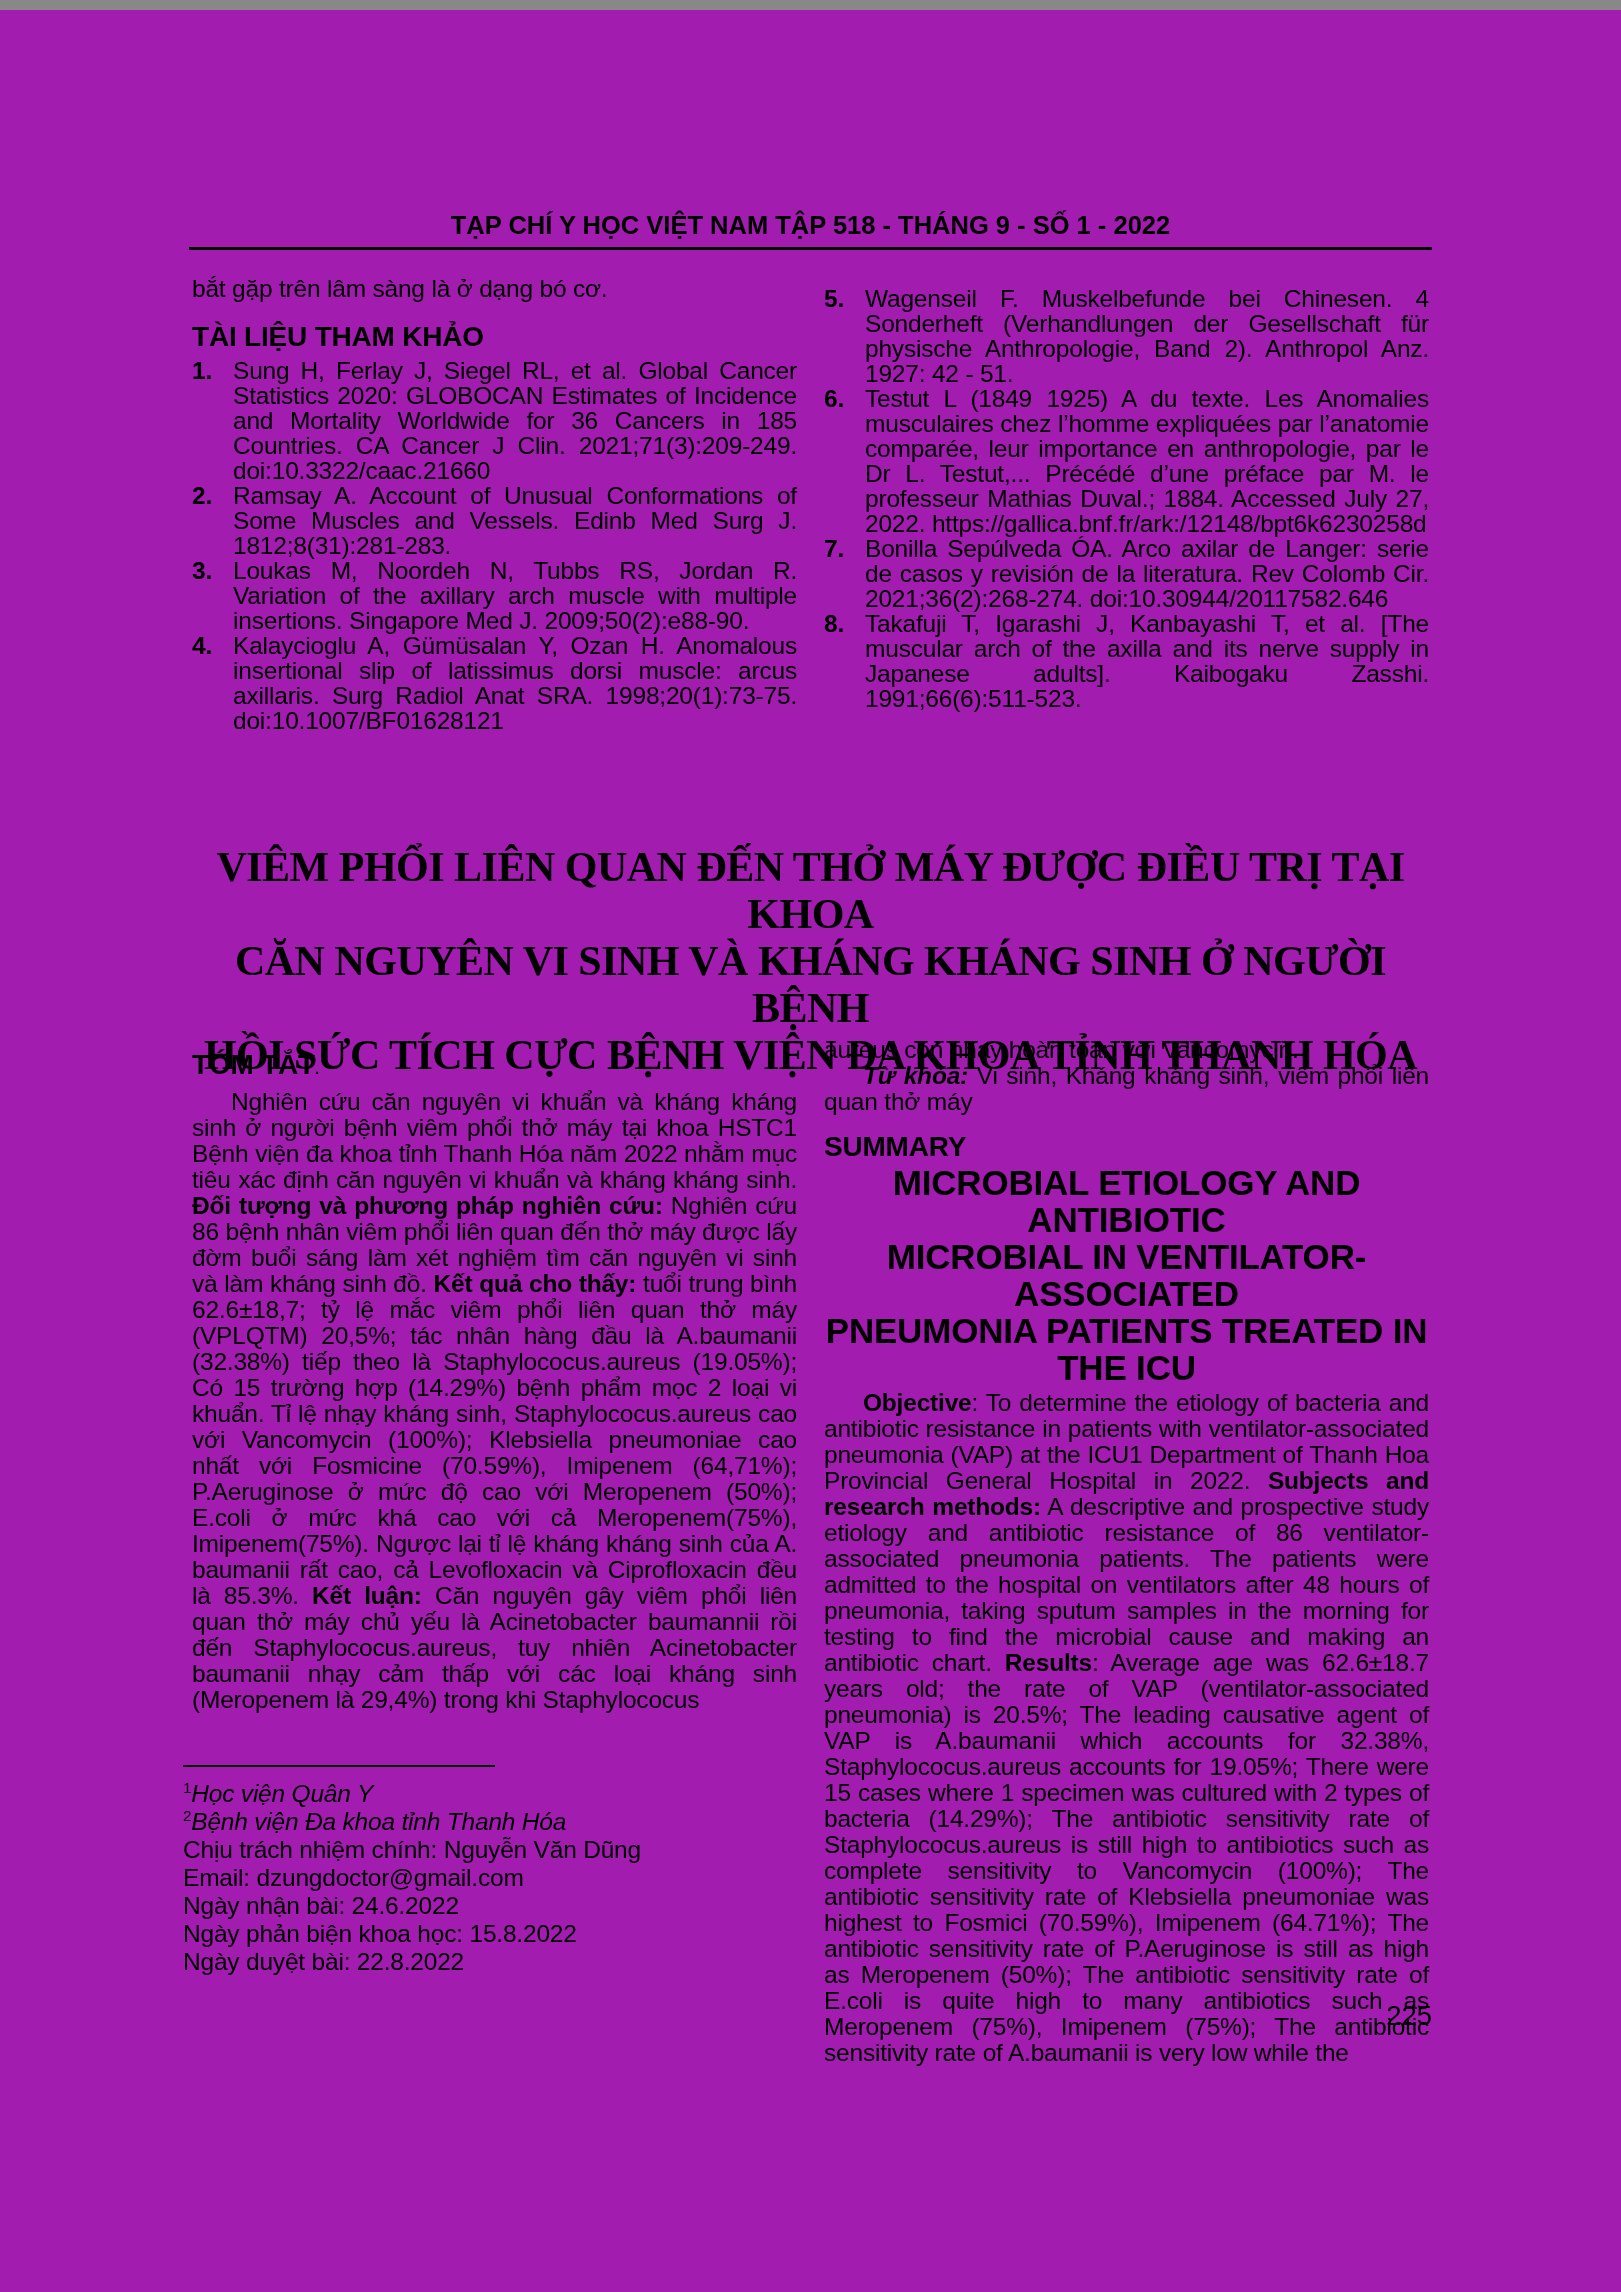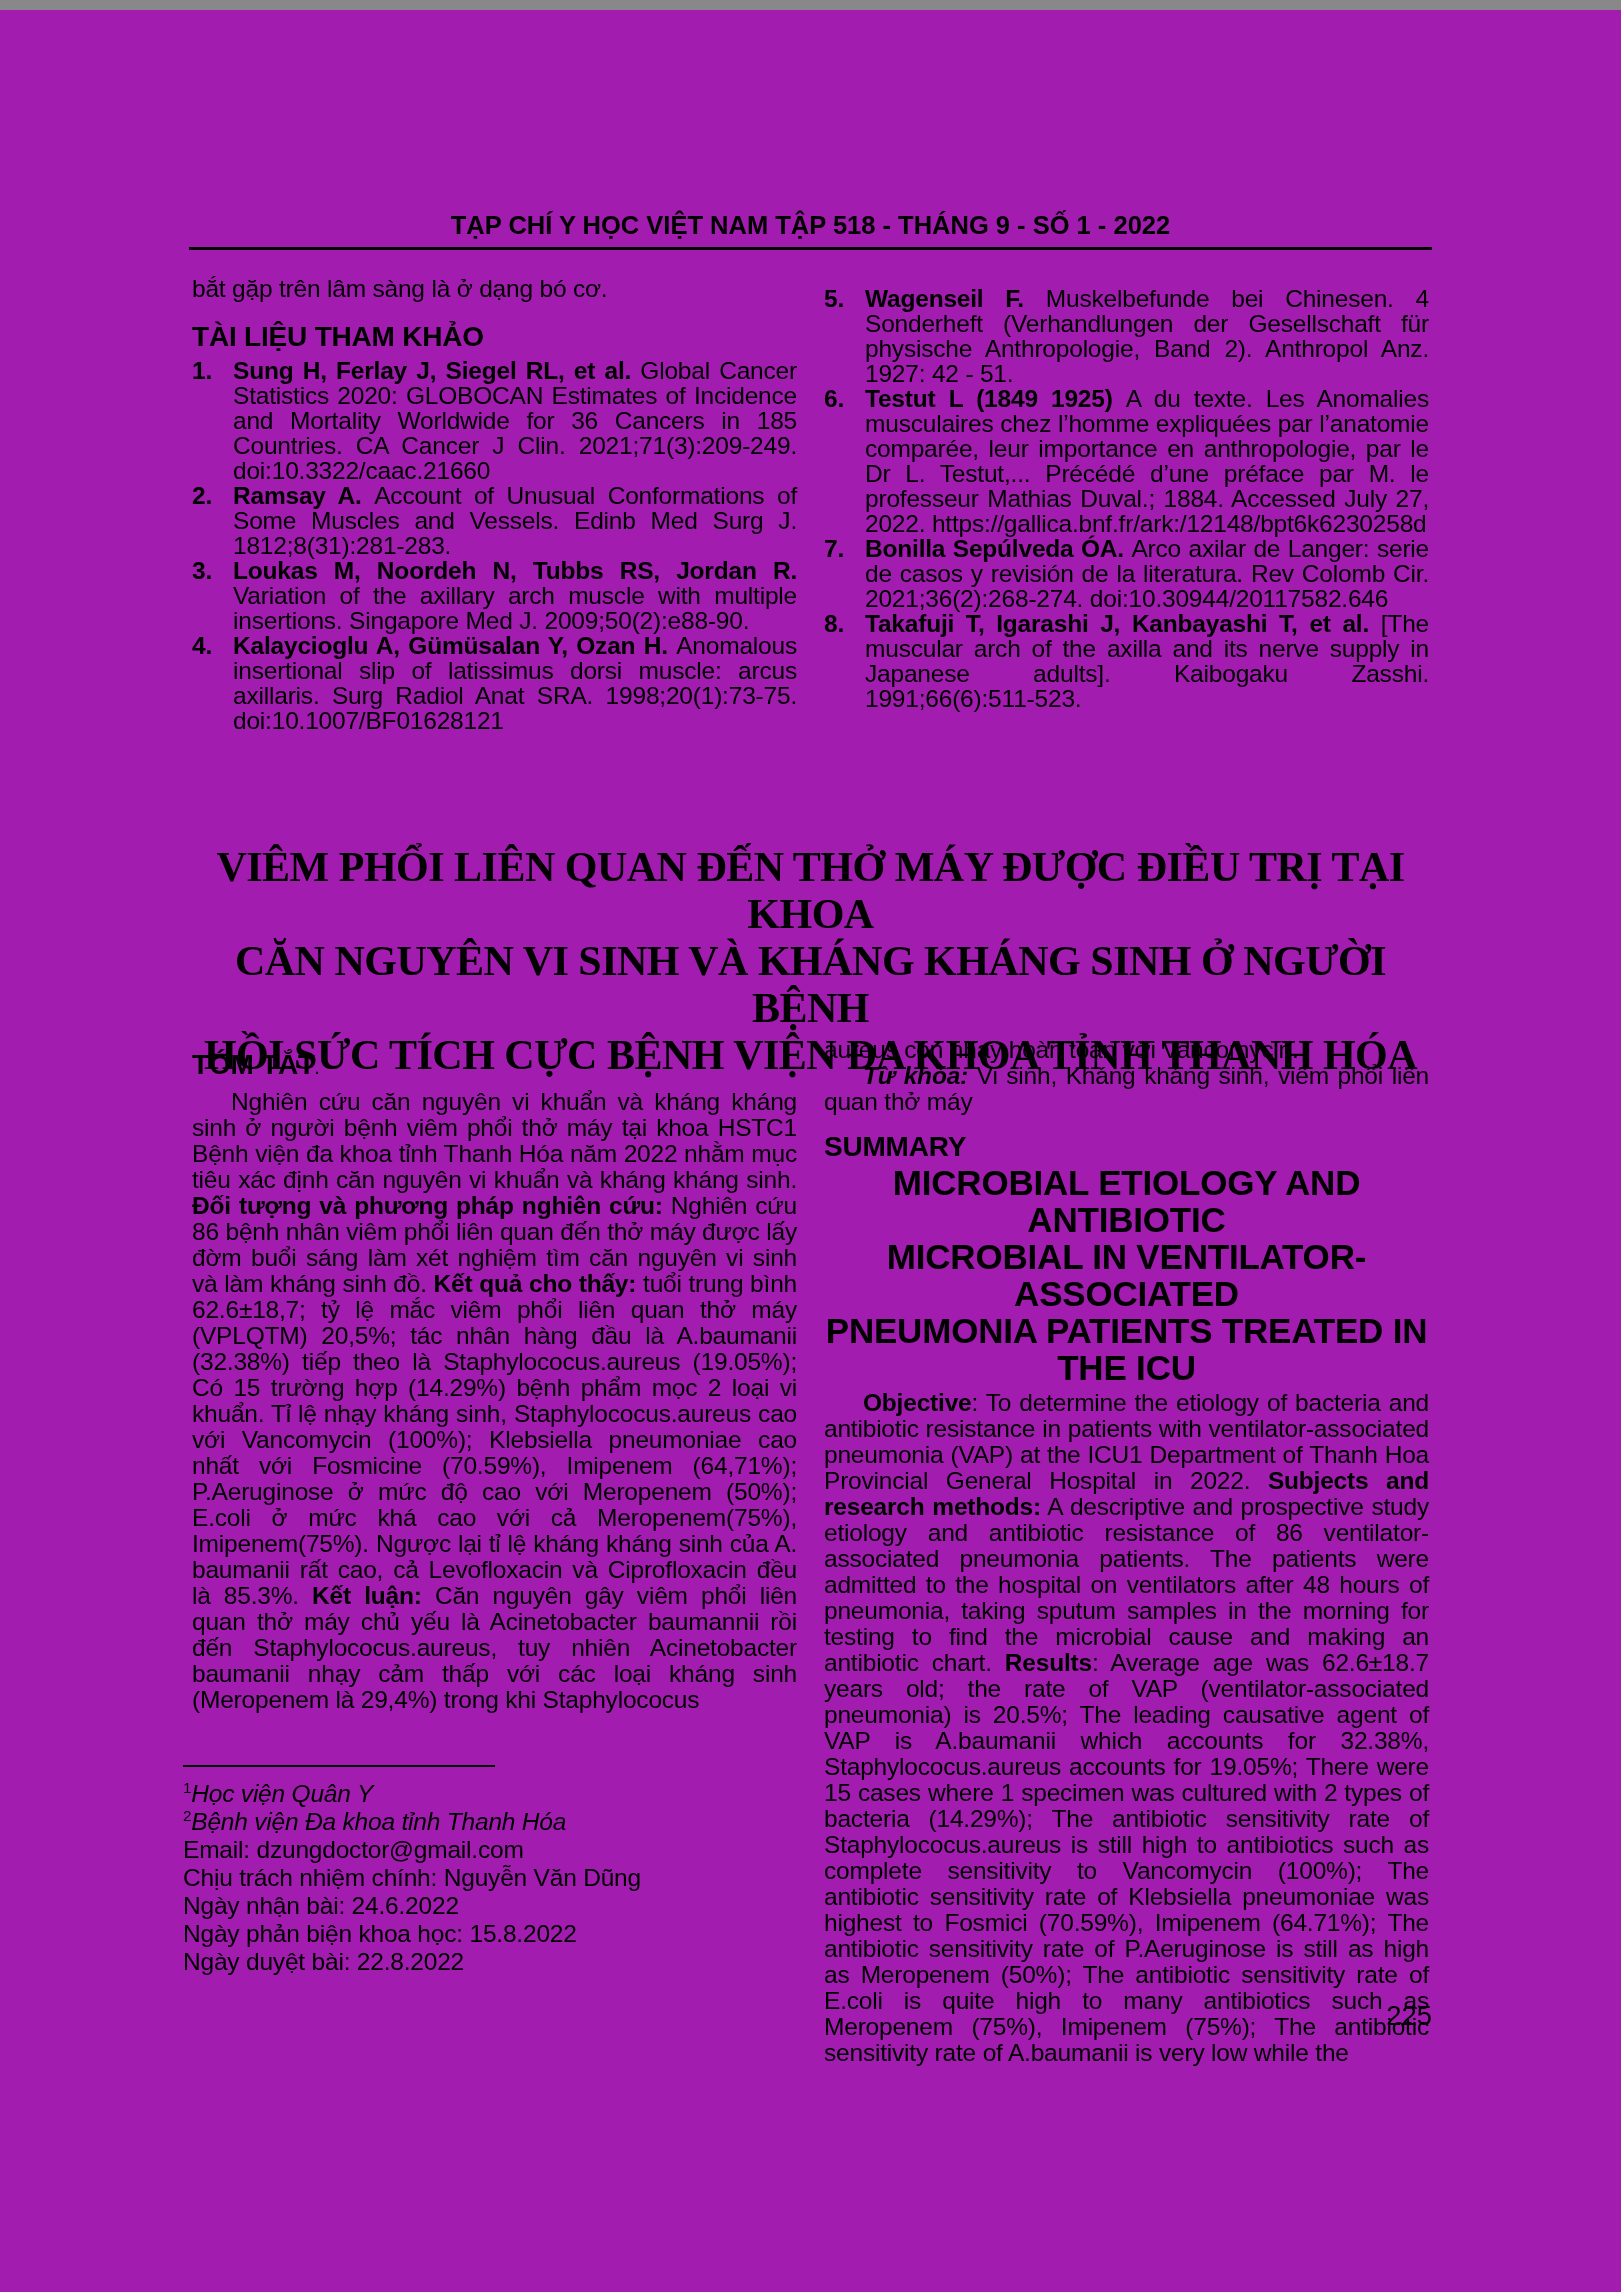--- a/index.html
+++ b/index.html
@@ -29,21 +29,21 @@
   #col-br{left:824px;top:1027px;}
   .refs-heading{
     font-size:28px;font-weight:bold;text-align:left;
     margin:18.6px 0 6.9px 0;line-height:31px;
   }
   .ref{
     padding-left:41px;text-indent:-41px;
     line-height:25px;
   }
   .ref .num{display:inline-block;width:41px;text-indent:0;font-weight:bold;}
-  .ref .authors{font-weight:bold;}
+  .ref .authors{font-weight:normal;}
   .para{text-indent:39px;}
   .noindent{text-indent:0;}
   #title-block{
     position:absolute;left:189px;top:834px;width:1243px;
     text-align:center;
     font-family:"Liberation Serif", serif;
     font-weight:bold;font-size:42px;line-height:47px;
     letter-spacing:-0.5px;
   }
   #authors{
@@ -114,22 +114,22 @@
   <div class="col" id="col-bl">
     <div class="sec-heading"><span>TÓM TẮT</span><span class="tiny-dot">.</span></div>
     <p class="para"><span>Nghiên cứu căn nguyên vi khuẩn và kháng kháng sinh ở người bệnh viêm phổi thở máy tại khoa HSTC1 Bệnh viện đa khoa tỉnh Thanh Hóa năm 2022 nhằm mục tiêu xác định căn nguyên vi khuẩn và kháng kháng sinh. </span><span class="bold">Đối tượng và phương pháp nghiên cứu:</span><span> Nghiên cứu 86 bệnh nhân viêm phổi liên quan đến thở máy được lấy đờm buổi sáng làm xét nghiệm tìm căn nguyên vi sinh và làm kháng sinh đồ. </span><span class="bold">Kết quả cho thấy:</span><span> tuổi trung bình 62.6±18,7; tỷ lệ mắc viêm phổi liên quan thở máy (VPLQTM) 20,5%; tác nhân hàng đầu là A.baumanii (32.38%) tiếp theo là Staphylococus.aureus (19.05%); Có 15 trường hợp (14.29%) bệnh phẩm mọc 2 loại vi khuẩn. Tỉ lệ nhạy kháng sinh, Staphylococus.aureus cao với Vancomycin (100%); Klebsiella pneumoniae cao nhất với Fosmicine (70.59%), Imipenem (64,71%); P.Aeruginose ở mức độ cao với Meropenem (50%); E.coli ở mức khá cao với cả Meropenem(75%), Imipenem(75%). Ngược lại tỉ lệ kháng kháng sinh của A. baumanii rất cao, cả Levofloxacin và Ciprofloxacin đều là 85.3%. </span><span class="bold">Kết luận:</span><span> Căn nguyên gây viêm phổi liên quan thở máy chủ yếu là Acinetobacter baumannii rồi đến Staphylococus.aureus, tuy nhiên Acinetobacter baumanii nhạy cảm thấp với các loại kháng sinh (Meropenem là 29,4%) trong khi Staphylococus</span></p>
   </div>
 
   <div id="footnotes">
     <div class="fn-rule"></div>
     <div>
         <div class="fn-line"><sup>1</sup><span class="it">Học viện Quân Y</span></div>
         <div class="fn-line"><sup>2</sup><span class="it">Bệnh viện Đa khoa tỉnh Thanh Hóa</span></div>
+        <div class="fn-line"><span>Chịu trách nhiệm chính: Nguyễn Văn Dũng</span></div>
         <div class="fn-line"><span>Email: dzungdoctor@gmail.com</span></div>
-        <div class="fn-line"><span>Chịu trách nhiệm chính: Nguyễn Văn Dũng</span></div>
         <div class="fn-line"><span>Ngày nhận bài: 24.6.2022</span></div>
         <div class="fn-line"><span>Ngày phản biện khoa học: 15.8.2022</span></div>
         <div class="fn-line"><span>Ngày duyệt bài: 22.8.2022</span></div>
       </div>
   </div>
 
   <div class="col" id="col-br">
     <p class="noindent">aureus còn nhạy hoàn toàn với Vancomycin.</p>
     <p class="para"><span class="bold it">Từ khóa:</span><span> Vi sinh, Kháng kháng sinh, viêm phổi liên quan thở máy</span></p>
     <div class="sec-heading summary-h">SUMMARY</div>

